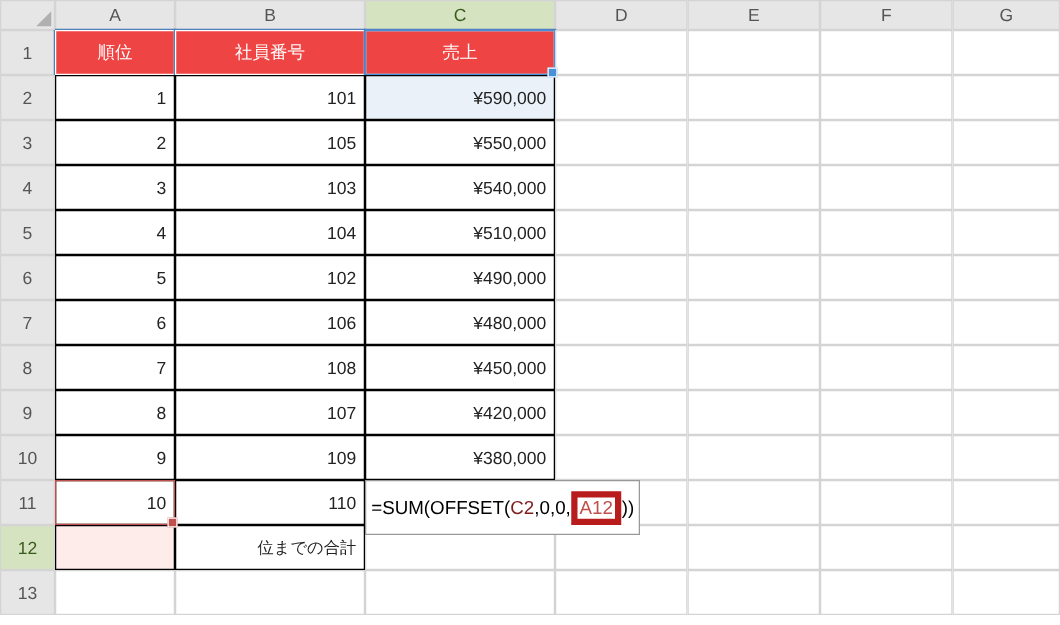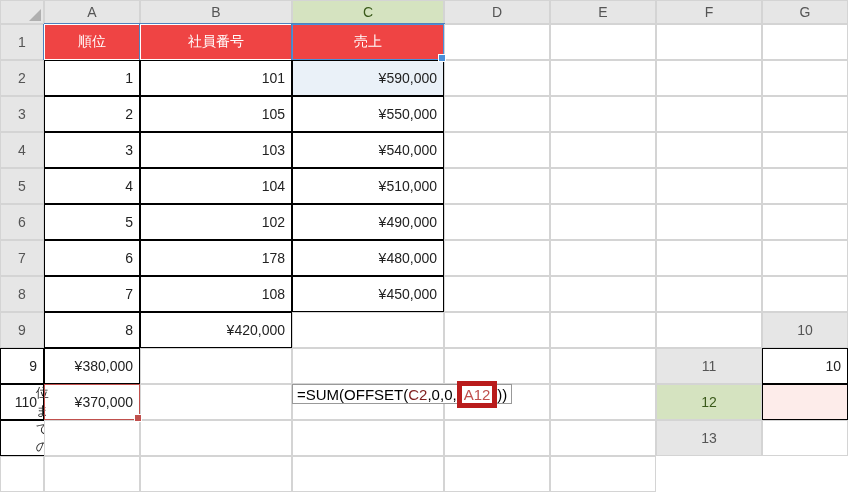--- a/index.html
+++ b/index.html
@@ -106,21 +106,21 @@
     position: absolute;
     right: -3px; bottom: -3px;
     width: 6px; height: 6px;
     background: #c0504d;
     border: 1px solid #fff;
   }
   .formula-overlay {
     position: absolute;
     left: 292px;
     top: 384px;
-    height: 20px;
+    height: 44px;
     display: flex;
     align-items: center;
     padding: 0 4px;
     background: #fff;
     border: 1px solid #999;
     z-index: 8;
     font-size: 15px;
     white-space: nowrap;
   }
   .f-black { color: #000; }
@@ -199,46 +199,48 @@
   <div class="cell data">5</div>
   <div class="cell data">102</div>
   <div class="cell data">¥490,000</div>
   <div class="cell"></div>
   <div class="cell"></div>
   <div class="cell"></div>
   <div class="cell"></div>
 
   <div class="rcell">7</div>
   <div class="cell data">6</div>
-  <div class="cell data">178</div>
+  <div class="cell data">106</div>
   <div class="cell data">¥480,000</div>
   <div class="cell"></div>
   <div class="cell"></div>
   <div class="cell"></div>
   <div class="cell"></div>
 
   <div class="rcell">8</div>
   <div class="cell data">7</div>
   <div class="cell data">108</div>
   <div class="cell data">¥450,000</div>
   <div class="cell"></div>
   <div class="cell"></div>
   <div class="cell"></div>
   <div class="cell"></div>
 
   <div class="rcell">9</div>
   <div class="cell data">8</div>
+  <div class="cell data">107</div>
   <div class="cell data">¥420,000</div>
   <div class="cell"></div>
   <div class="cell"></div>
   <div class="cell"></div>
   <div class="cell"></div>
 
   <div class="rcell">10</div>
   <div class="cell data">9</div>
+  <div class="cell data">109</div>
   <div class="cell data">¥380,000</div>
   <div class="cell"></div>
   <div class="cell"></div>
   <div class="cell"></div>
   <div class="cell"></div>
 
   <div class="rcell">11</div>
   <div class="cell data">10</div>
   <div class="cell data">110</div>
   <div class="cell data">¥370,000</div>

